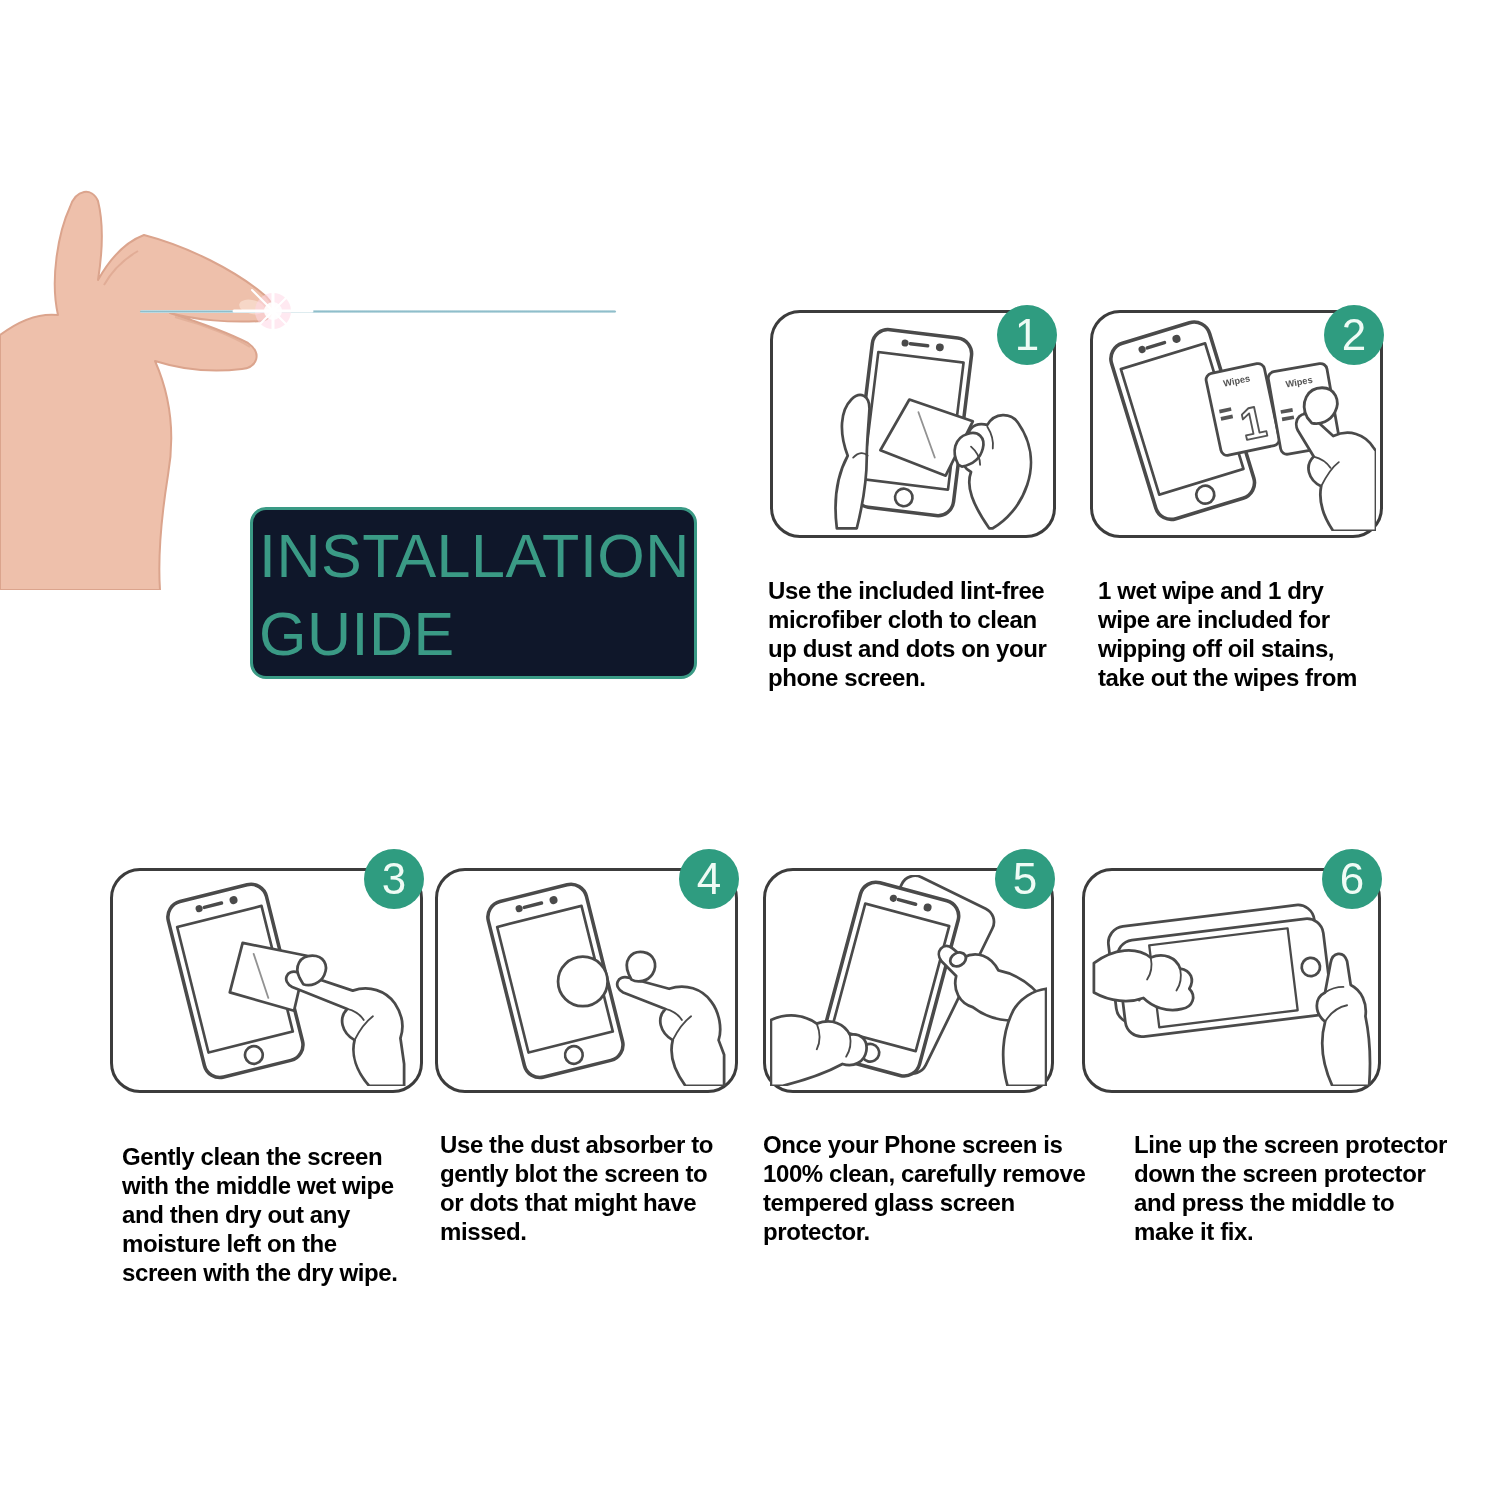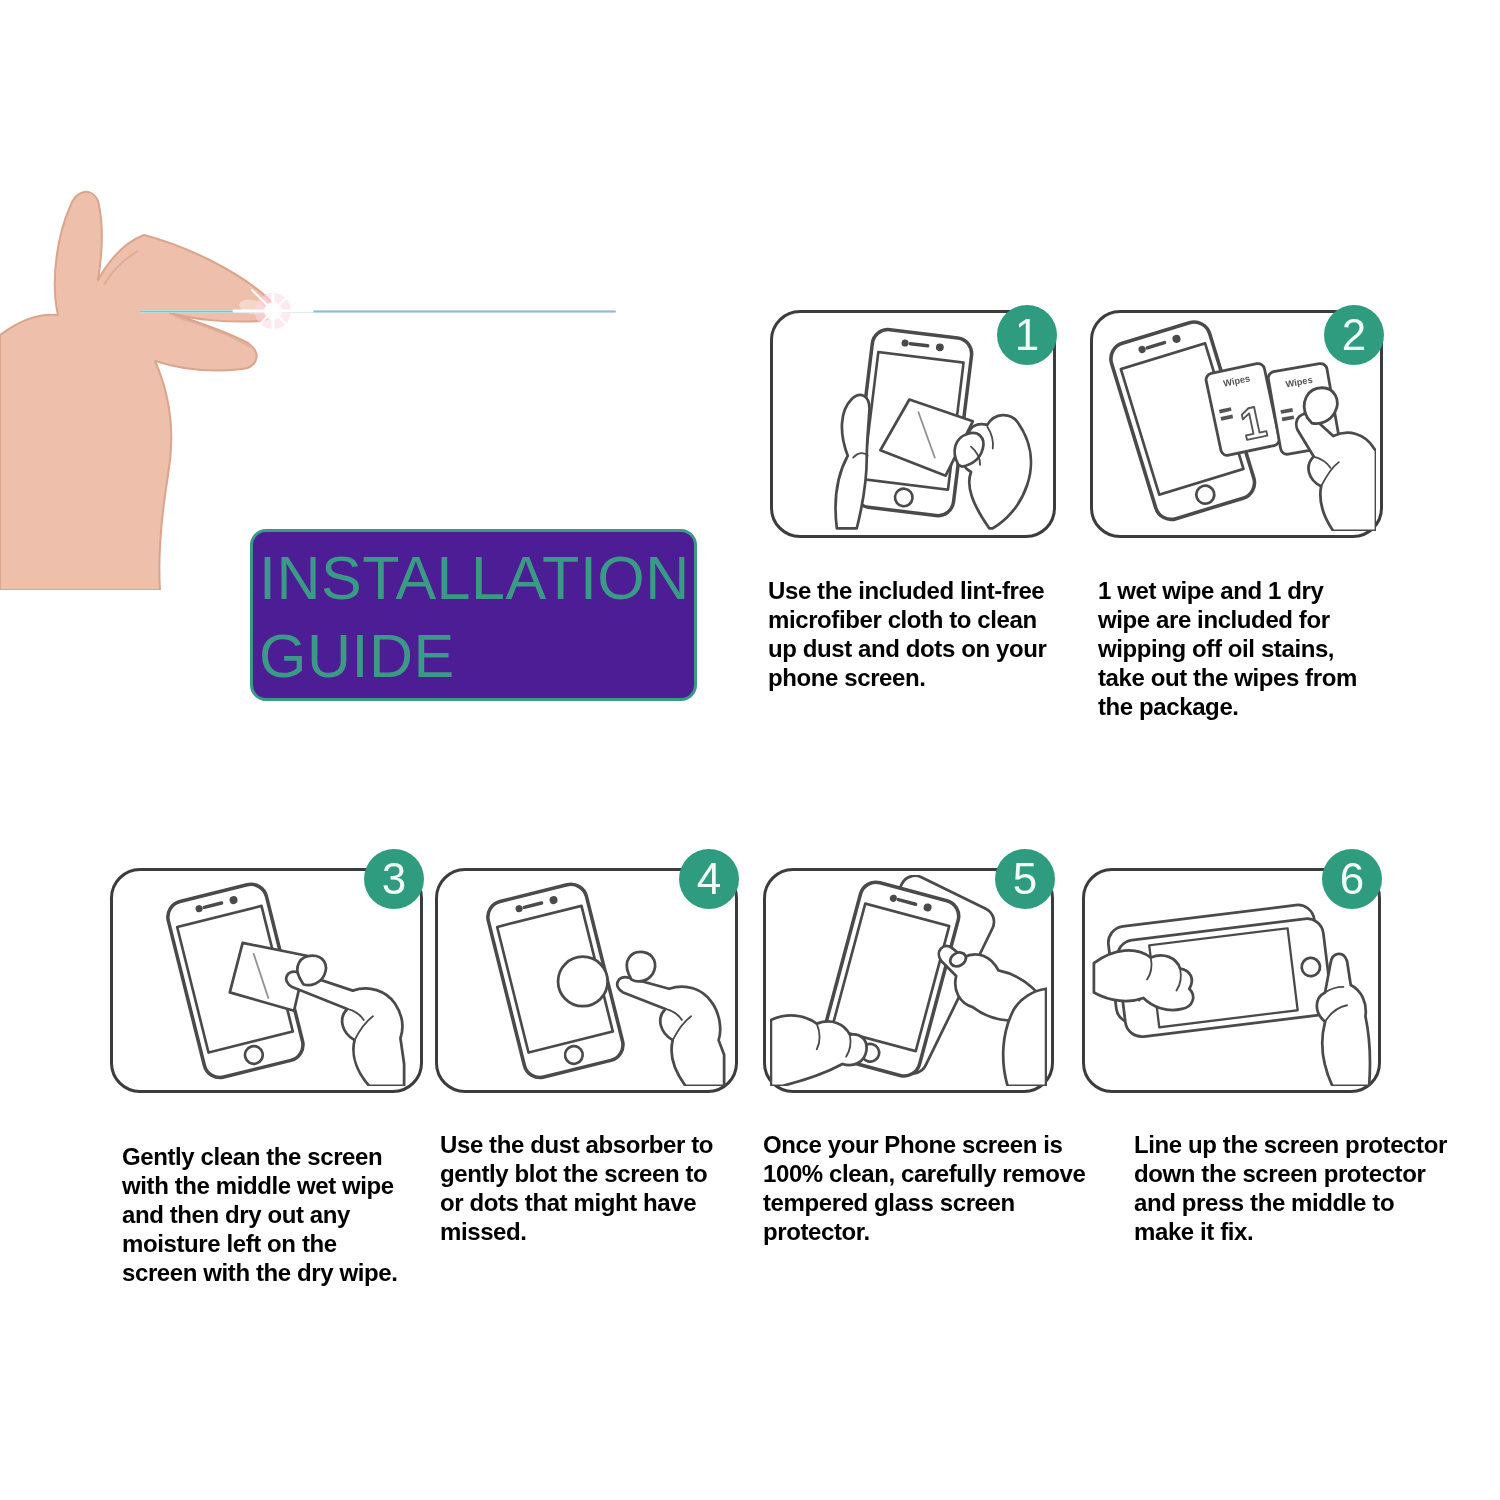--- a/index.html
+++ b/index.html
@@ -4,22 +4,22 @@
 <style>
   html,body{margin:0;padding:0;background:#fff;}
   .page{position:relative;width:1500px;height:1500px;background:#ffffff;overflow:hidden;
         font-family:"Liberation Sans",sans-serif;}
   
   .hand-photo{position:absolute;left:0;top:185px;width:340px;height:405px;}
   .glass-line{position:absolute;left:140px;top:310px;width:476px;height:3px;
               background:linear-gradient(to bottom,#d3e6ea,#8fbecb,#d3e6ea);border-radius:2px;}
   .sparkle{position:absolute;left:228px;top:266px;width:90px;height:90px;}
   
-  .title-box{position:absolute;left:250px;top:529px;width:441px;height:166px;
-             border:3px solid #3a9a85;border-radius:16px;background:#4c1d95;}
+  .title-box{position:absolute;left:250px;top:507px;width:441px;height:166px;
+             border:3px solid #3a9a85;border-radius:16px;background:#0f172a;}
   .title-line{font-size:61px;line-height:78px;color:#3a9a85;letter-spacing:.5px;
               padding-left:6px;font-weight:400;white-space:nowrap;}
   .title-box .title-line:first-child{padding-top:7px;}
   
   .sbox{position:absolute;border:3px solid #3c3c3c;border-radius:30px;background:#fff;}
   .illus{position:absolute;left:4px;top:4px;width:calc(100% - 8px);height:calc(100% - 8px);color:#4a4a4a;}
   .badge{position:absolute;width:60px;height:60px;border-radius:50%;background:#2f9c80;
          display:flex;align-items:center;justify-content:center;}
   .badge span{color:#effbf5;font-size:44px;font-weight:400;}
   .badge-r1{top:-8px;right:-4px;}
@@ -199,21 +199,20 @@
     <div>microfiber cloth to clean</div>
     <div>up dust and dots on your</div>
     <div>phone screen.</div>
   </div>
 
   <div class="step-text" style="left:1098px;top:576px;width:320px">
     <div>1 wet wipe and 1 dry</div>
     <div>wipe are included for</div>
     <div>wipping off oil stains,</div>
     <div>take out the wipes from</div>
-    <div>the package.</div>
   </div>
 
   <div class="step-text" style="left:122px;top:1142px;width:330px">
     <div>Gently clean the screen</div>
     <div>with the middle wet wipe</div>
     <div>and then dry out any</div>
     <div>moisture left on the</div>
     <div>screen with the dry wipe.</div>
   </div>
 

